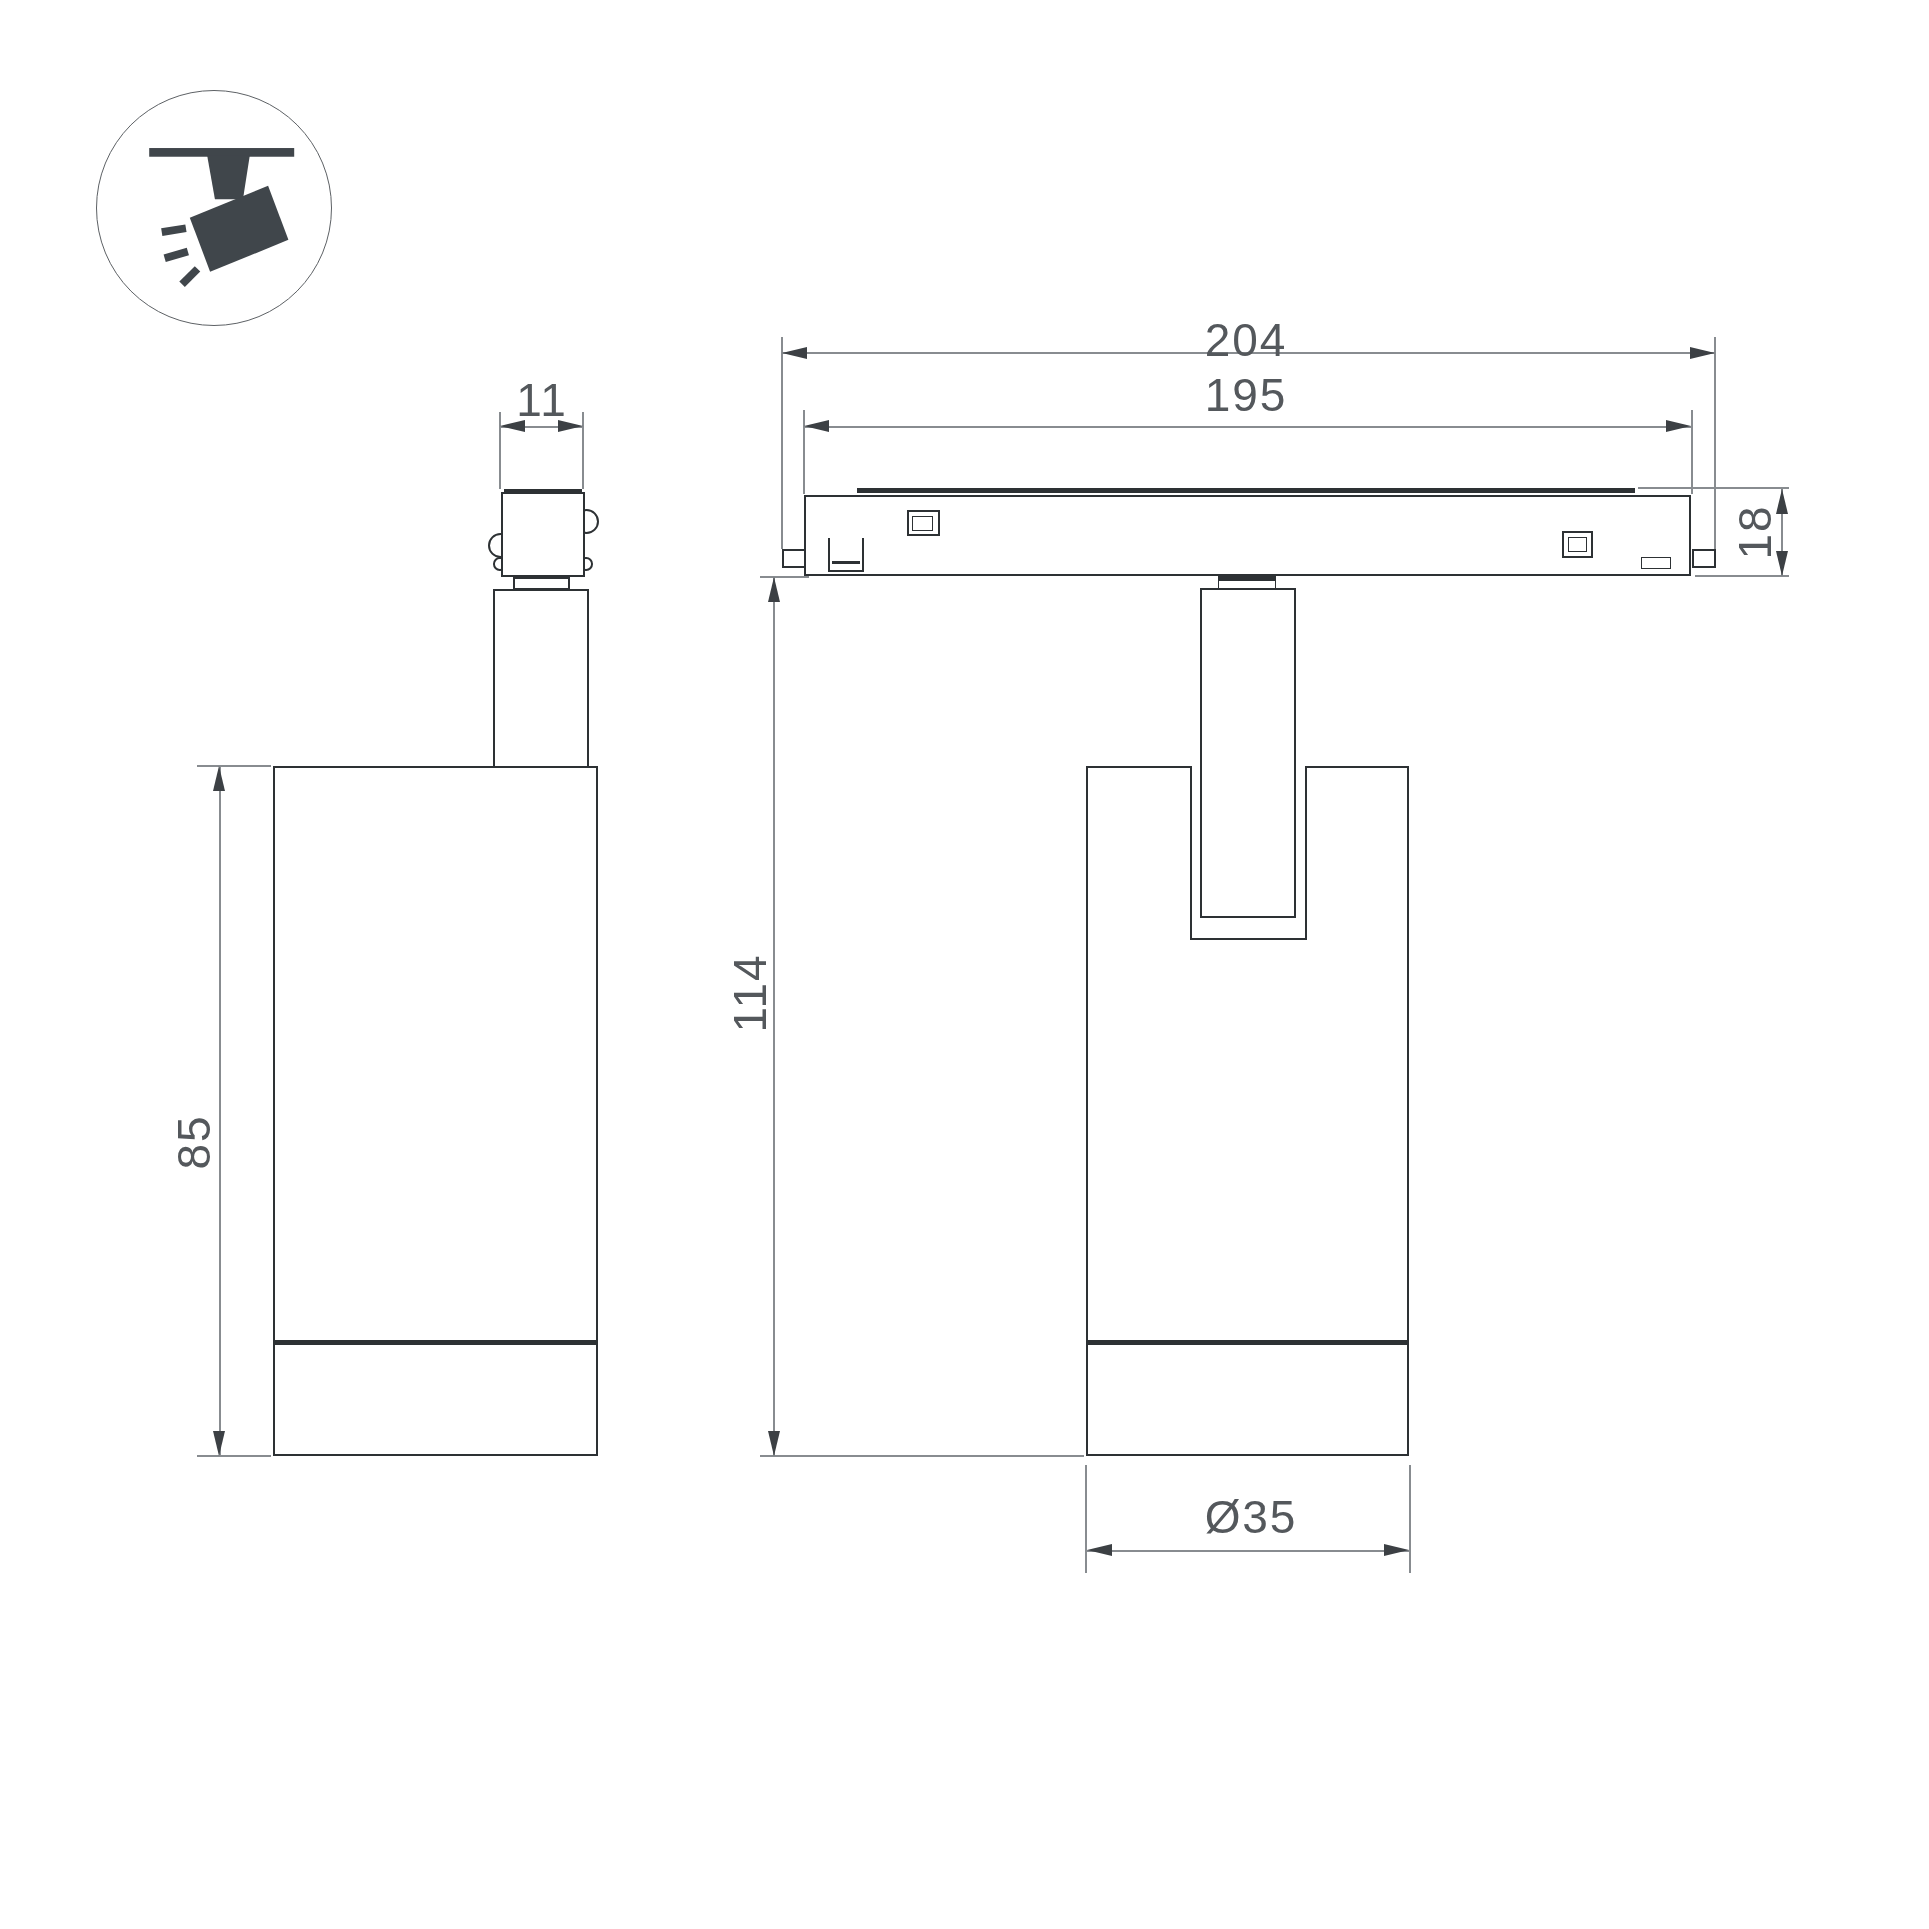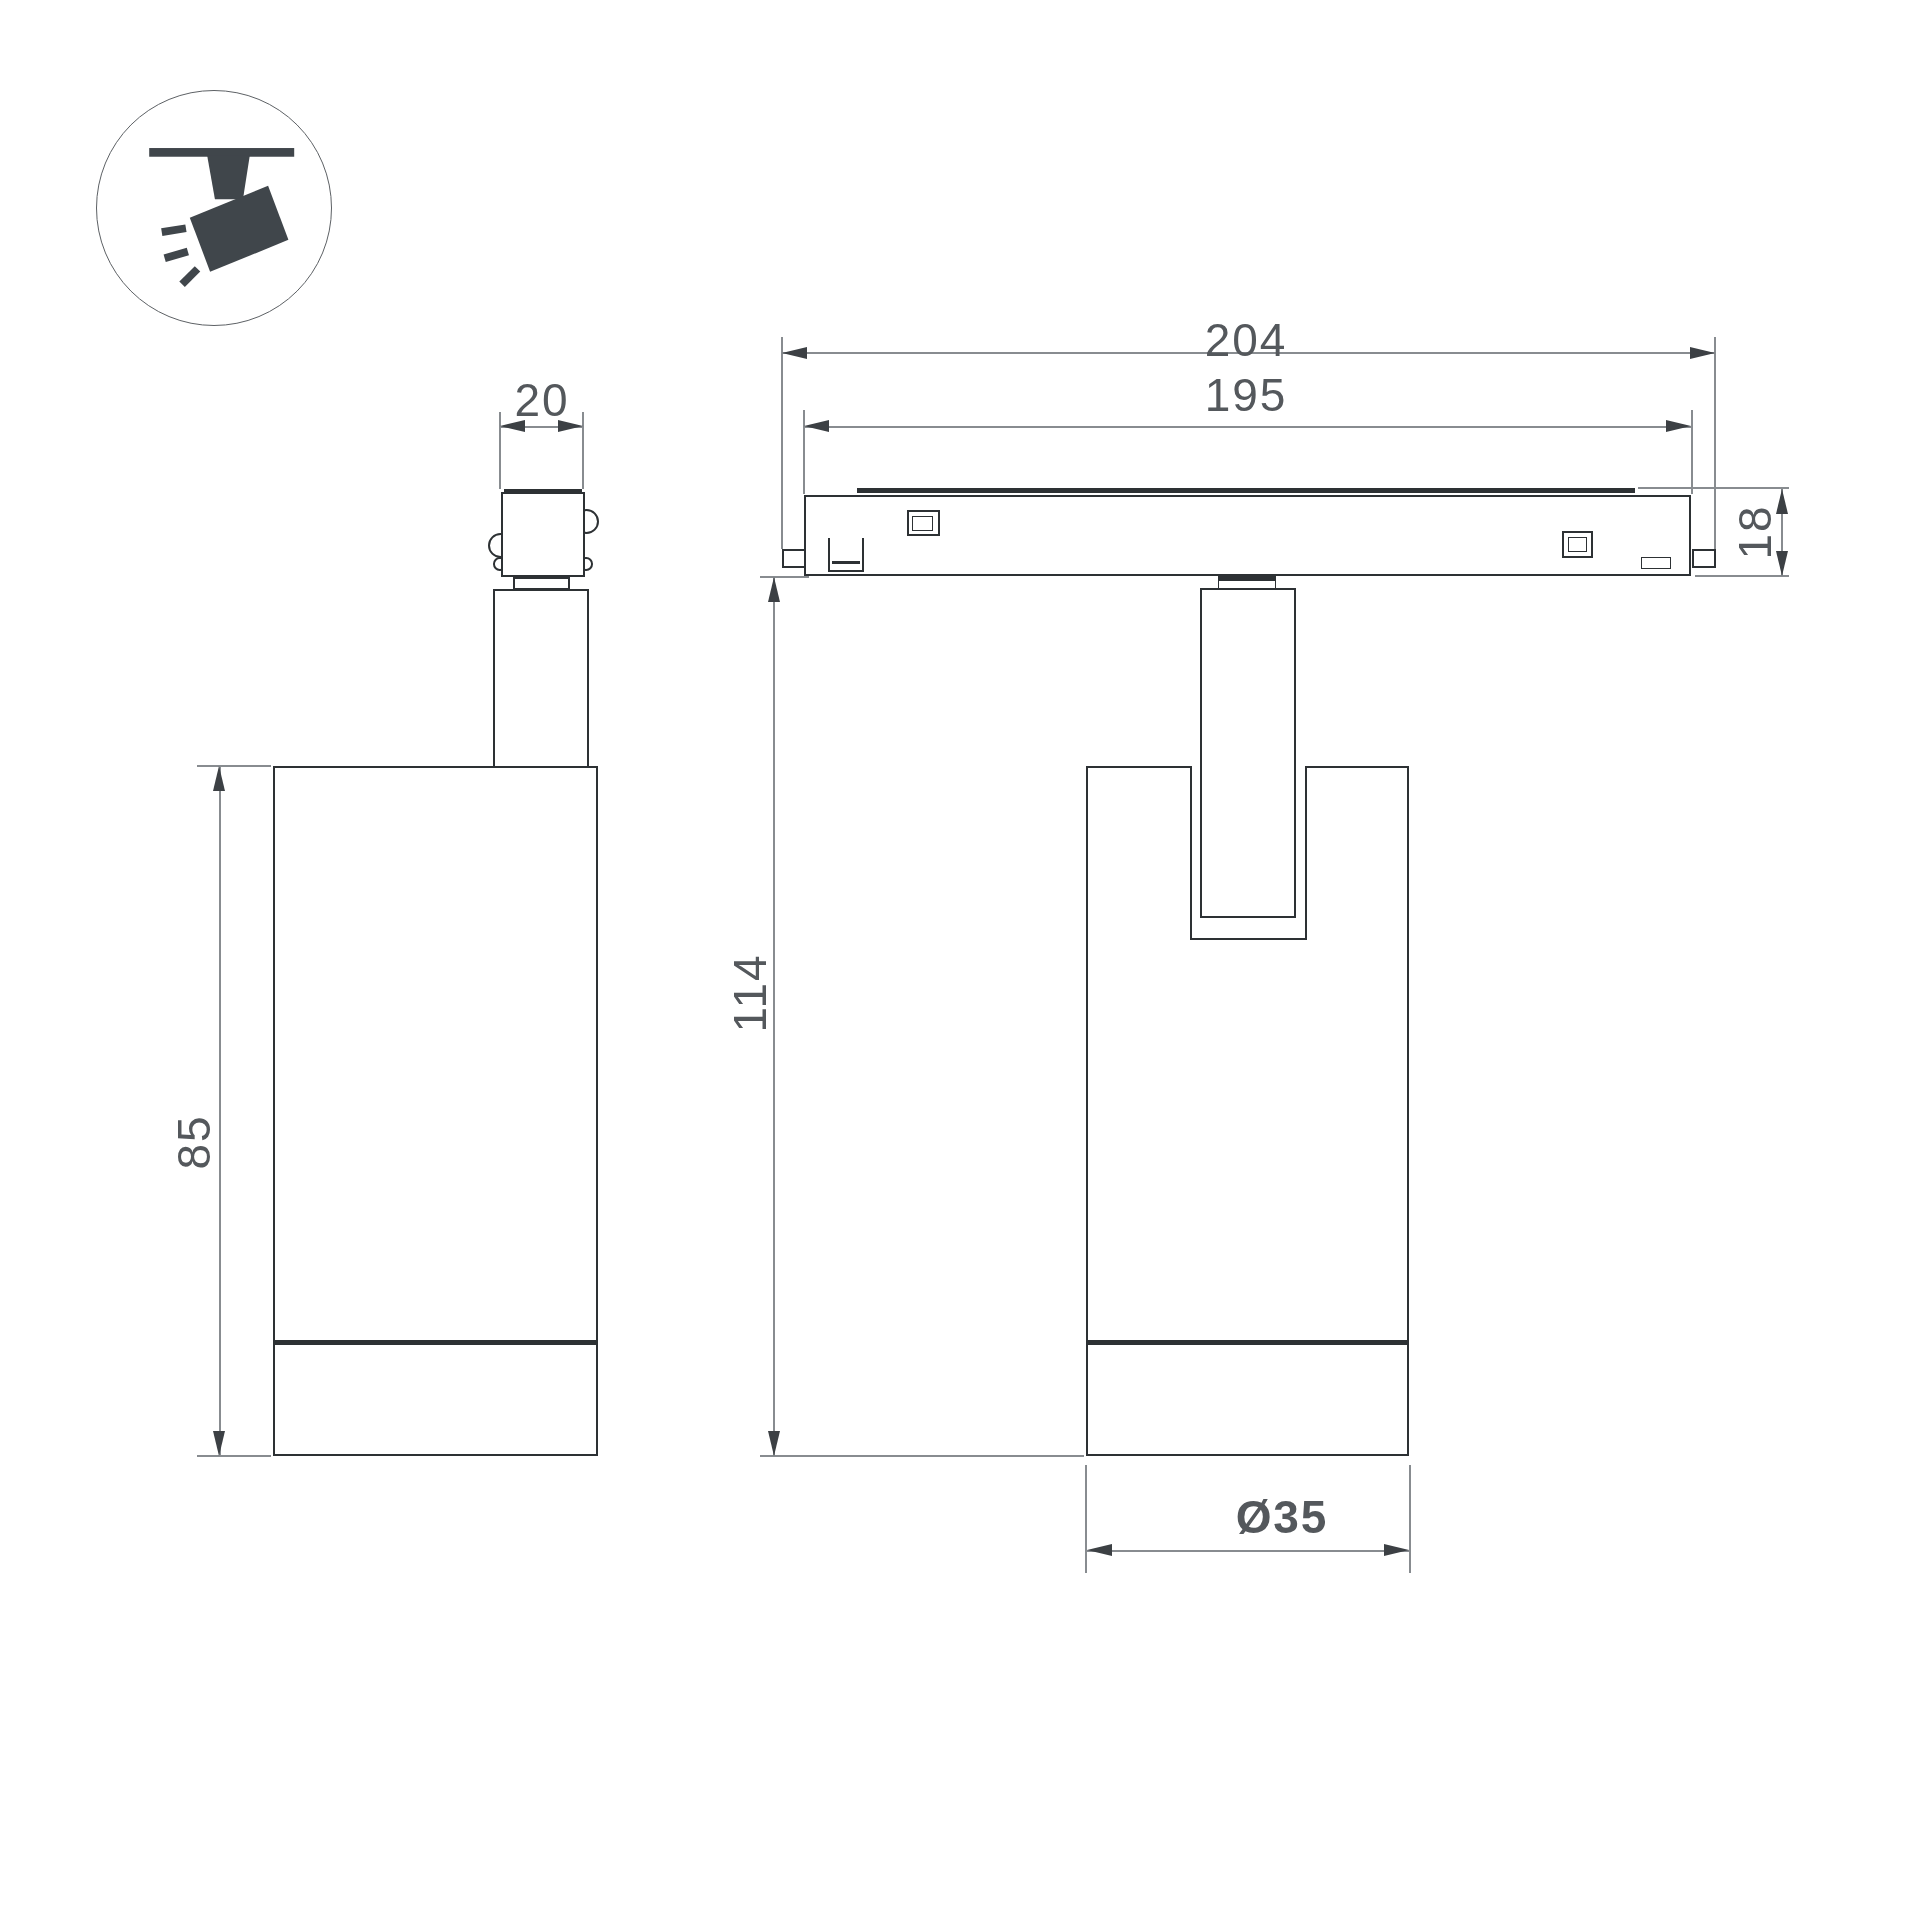--- a/index.html
+++ b/index.html
@@ -54,21 +54,21 @@
   <div class="box z3" style="left:513px;top:577px;width:57px;height:12.6px;"></div>
   <div class="box z2" style="left:493px;top:589px;width:96px;height:180px;border-bottom:none;"></div>
   <div class="box z3" style="left:273px;top:766px;width:325px;height:690px;"></div>
   <div class="ln z4" style="left:273px;top:1340px;width:325px;height:4.8px;"></div>
 
   <div class="dim z10" style="left:499px;top:412px;width:1.9px;height:77px;"></div>
   <div class="dim z10" style="left:582px;top:412px;width:1.9px;height:77px;"></div>
   <div class="dim z10" style="left:500px;top:426px;width:83px;height:1.9px;"></div>
   <div class="arrow a-left z10" style="left:500px;top:420px;"></div>
   <div class="arrow a-right z10" style="left:558px;top:420px;"></div>
-  <div class="dimtext" style="left:542px;top:400px;">20</div>
+  <div class="dimtext" style="left:542px;top:400px;">11</div>
 
   <div class="dim z10" style="left:197px;top:765px;width:74px;height:1.9px;"></div>
   <div class="dim z10" style="left:197px;top:1455px;width:74px;height:1.9px;"></div>
   <div class="dim z10" style="left:219px;top:766px;width:1.9px;height:690px;"></div>
   <div class="arrow a-up z10" style="left:213px;top:766px;"></div>
   <div class="arrow a-down z10" style="left:213px;top:1431px;"></div>
   <div class="dimtext vert" style="left:194px;top:1142px;">85</div>
 
   <div class="box z2" style="left:804px;top:495px;width:887px;height:81px;"></div>
   <div class="ln z3" style="left:857px;top:488px;width:778px;height:4.8px;"></div>
@@ -115,16 +115,16 @@
   <div class="dim z10" style="left:773px;top:577px;width:1.9px;height:879px;"></div>
   <div class="arrow a-up z10" style="left:768px;top:577px;"></div>
   <div class="arrow a-down z10" style="left:768px;top:1431px;"></div>
   <div class="dimtext vert" style="left:750px;top:993px;">114</div>
 
   <div class="dim z10" style="left:1085px;top:1465px;width:1.9px;height:108px;"></div>
   <div class="dim z10" style="left:1409px;top:1465px;width:1.9px;height:108px;"></div>
   <div class="dim z10" style="left:1087px;top:1550px;width:322px;height:1.9px;"></div>
   <div class="arrow a-left z10" style="left:1087px;top:1544px;"></div>
   <div class="arrow a-right z10" style="left:1384px;top:1544px;"></div>
-  <div class="dimtext" style="left:1282px;top:1517px;font-weight:bold;">Ø35</div>
+  <div class="dimtext" style="left:1251px;top:1517px;">Ø35</div>
 
 </div>
 
 
 </body></html>

